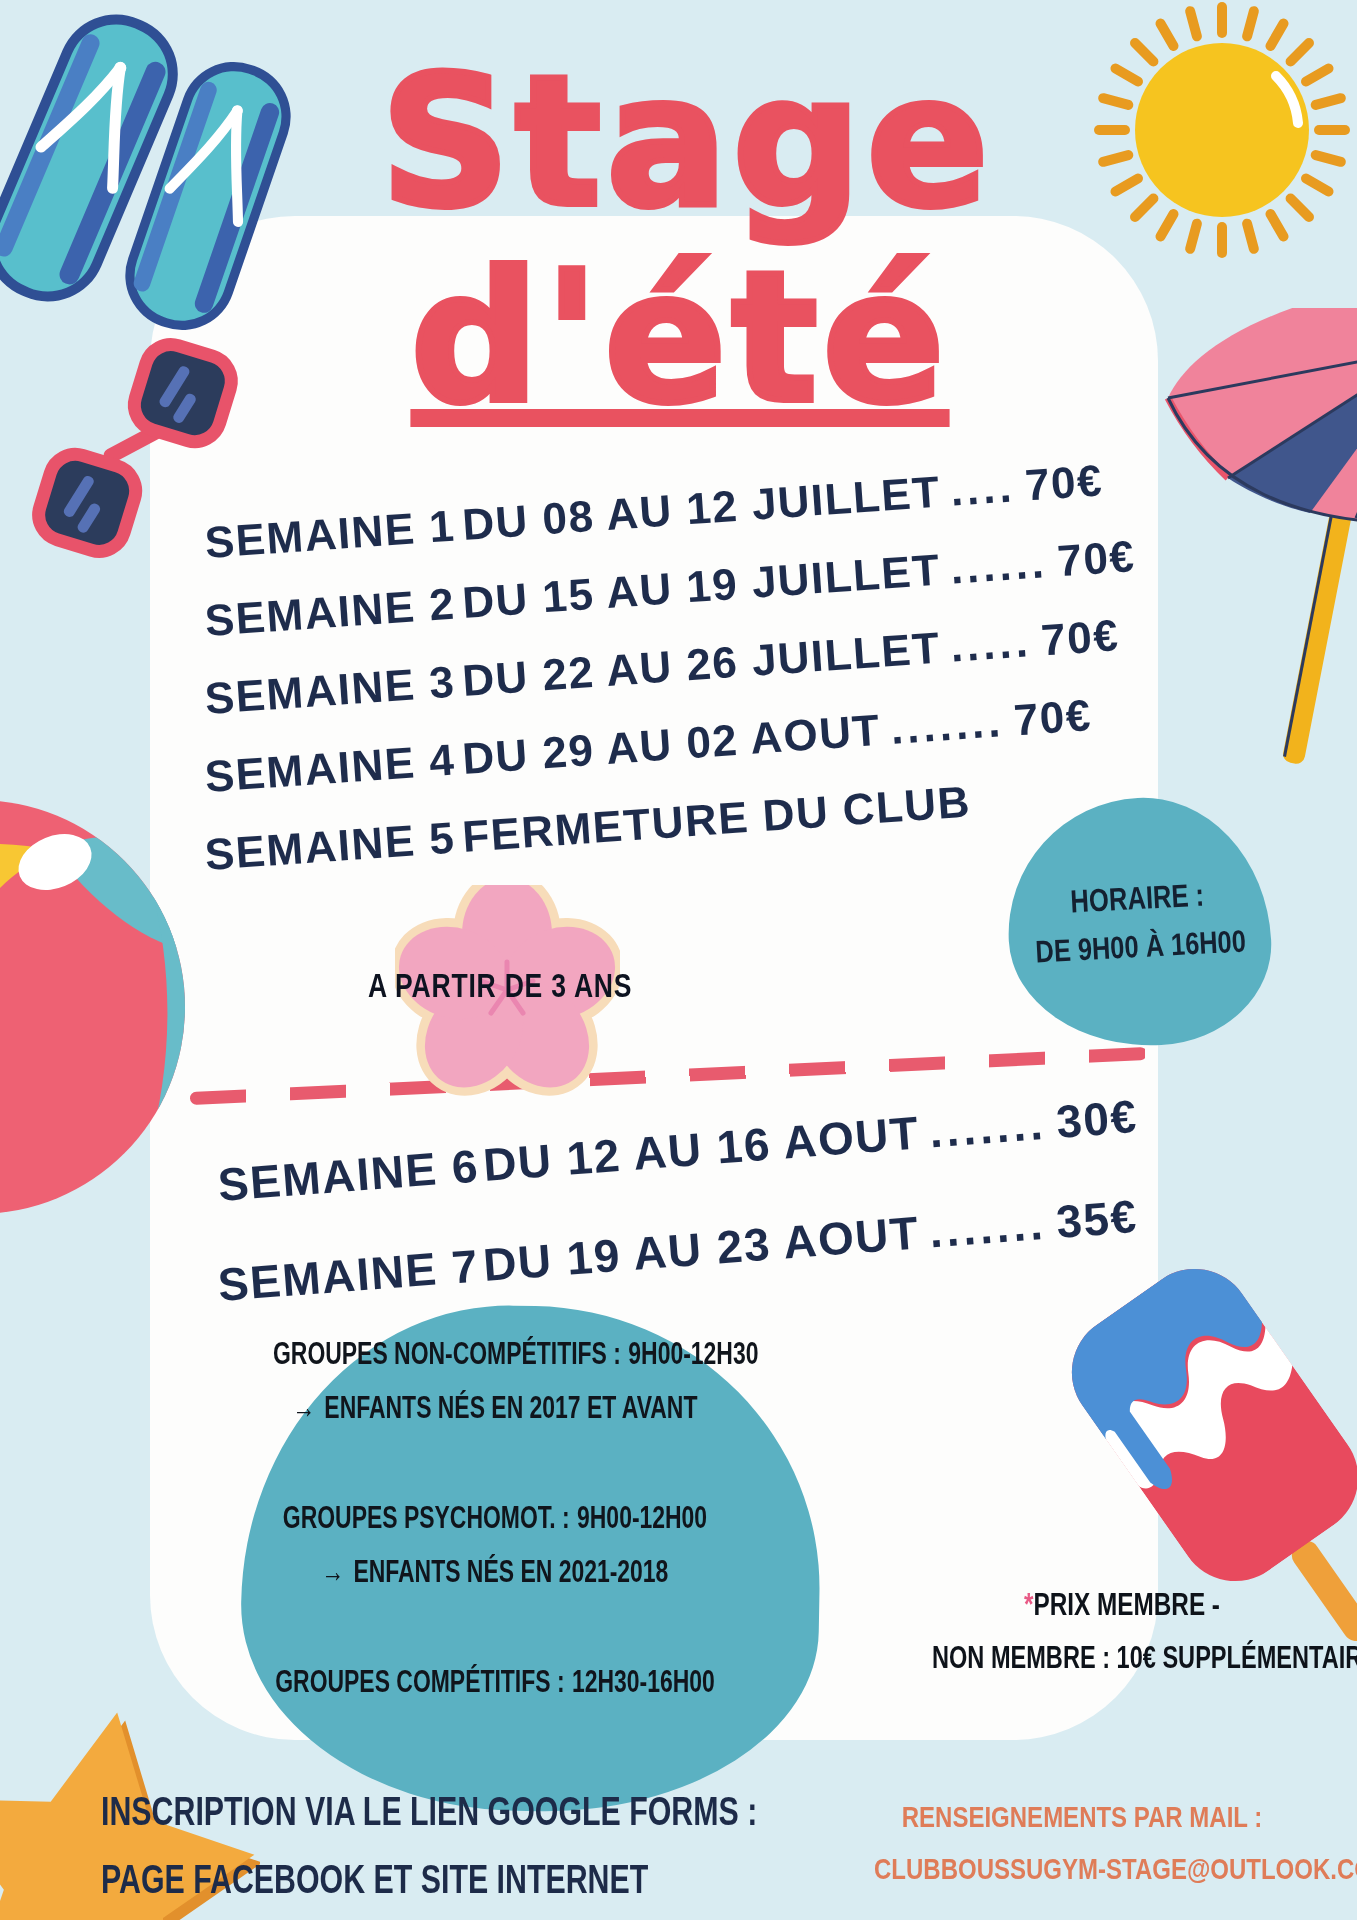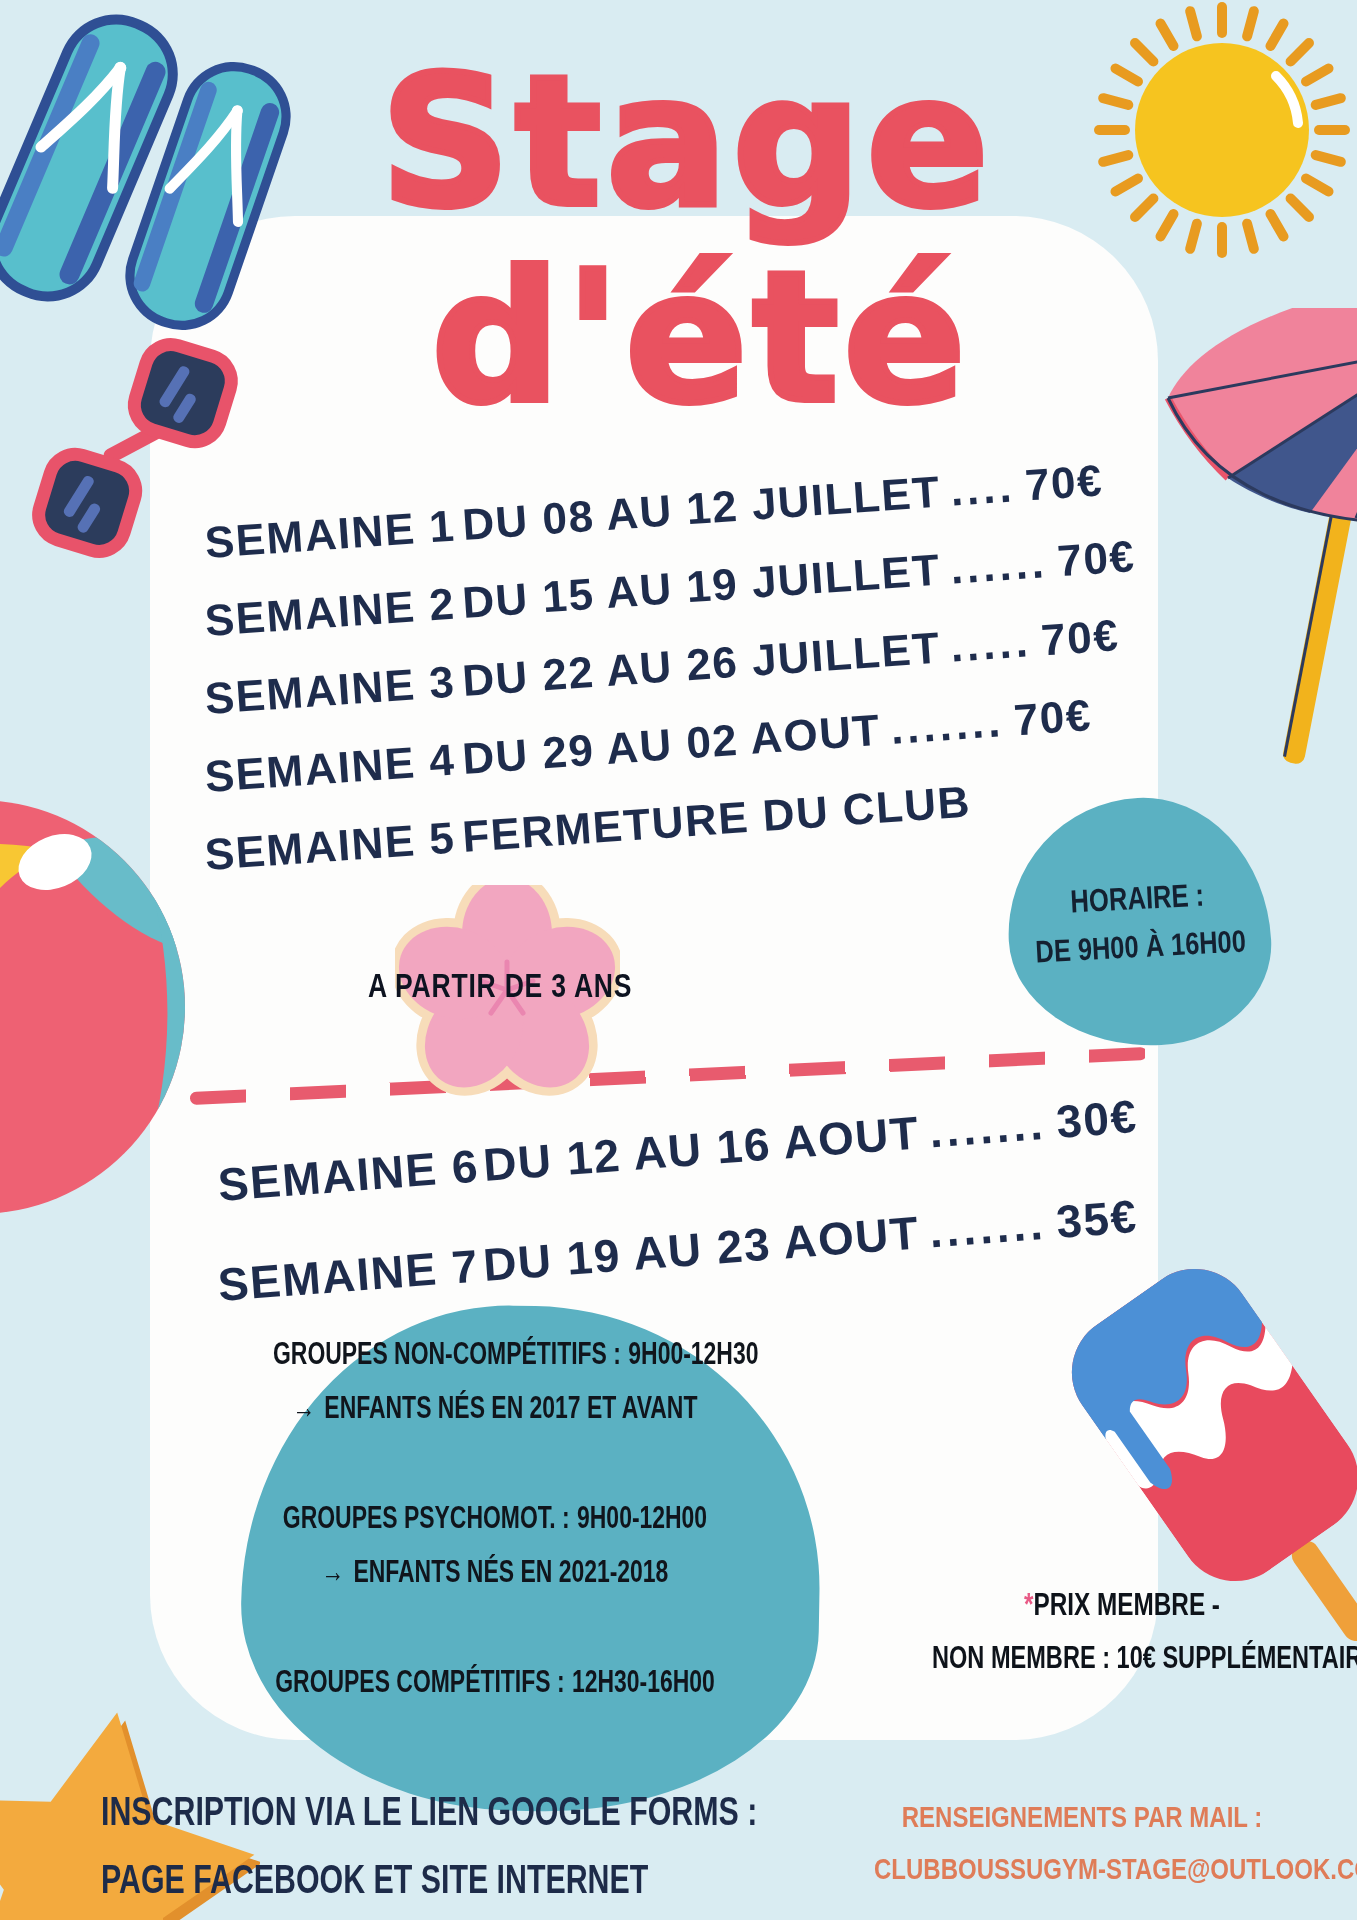--- a/index.html
+++ b/index.html
@@ -12,21 +12,21 @@
     background:#fdfdfc;border-radius:145px;
   }
   
   .title{
     position:absolute;width:660px;text-align:center;
     font-family:"DejaVu Sans",sans-serif;font-weight:700;
     font-size:180px;line-height:1;color:#e95260;
     -webkit-text-stroke:6px #e95260;letter-spacing:5px;
   }
   .title1{left:357px;top:52px;}
-  .title2{left:371px;top:248px;}
+  .title2{left:350px;top:248px;text-decoration:underline;}
   
   .week-row{
     position:absolute;left:205px;white-space:nowrap;
     font-weight:700;font-size:44px;color:#1e2c4c;letter-spacing:1.5px;
     transform:rotate(-4deg);transform-origin:left center;
   }
   .week-row .wk{display:inline-block;width:258px;}
   .week-row .dots{margin:0 10px;letter-spacing:4px;}
   .r1{top:518px;} .r2{top:596px;} .r3{top:674px;} .r4{top:752px;} .r5{top:830px;}
   .week-row.big{left:218px;font-size:46px;transform:rotate(-4.3deg);}

